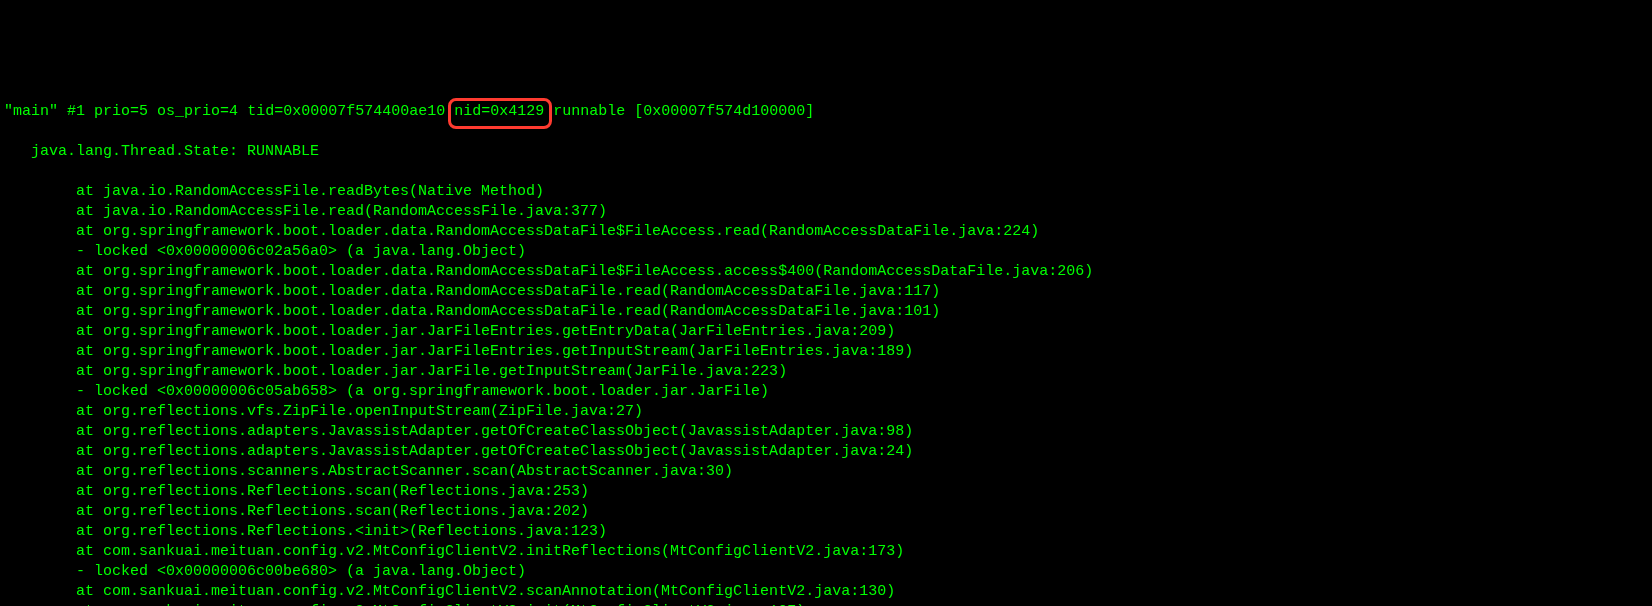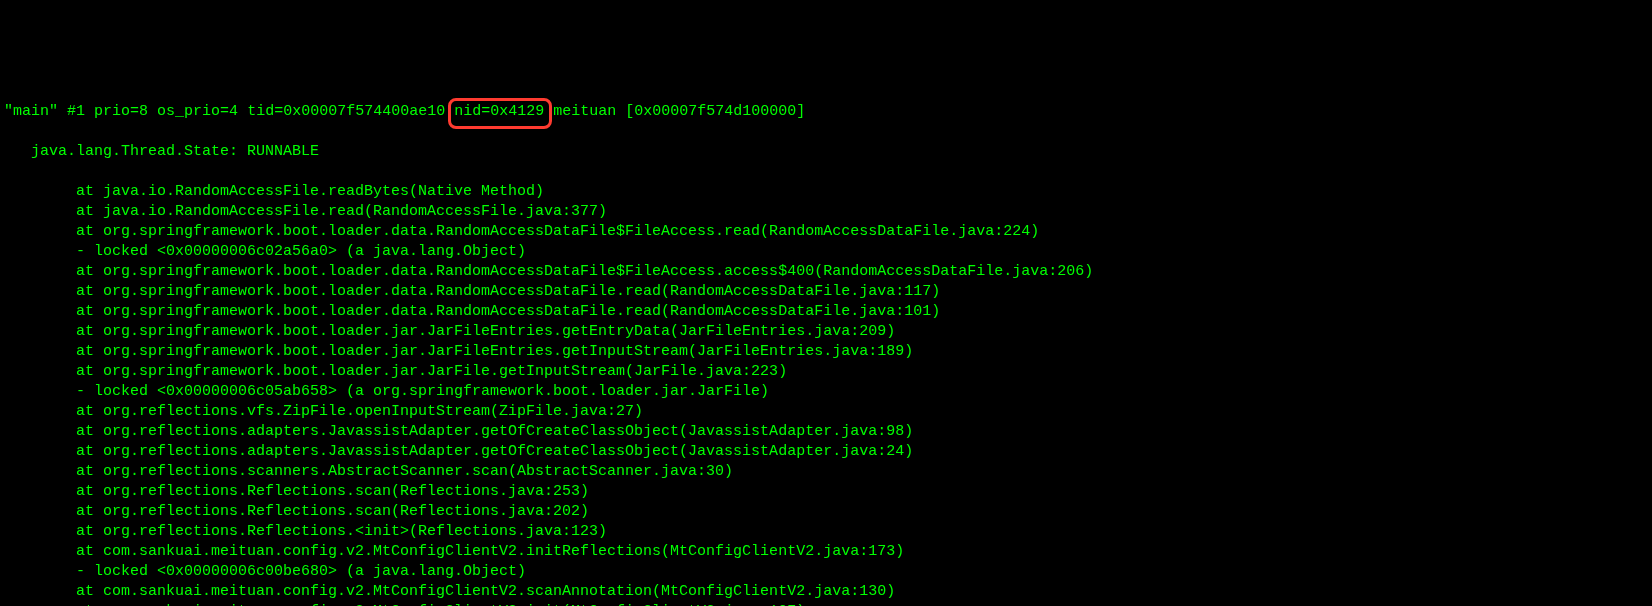--- a/index.html
+++ b/index.html
@@ -28,21 +28,21 @@
     border-radius: 8px;
     pointer-events: none;
   }
 </style>
 </head>
 <body>
 
 
 
 <div class="term">
-<span class="line"><span>"main"</span> <span>#1</span> <span>prio=8</span> <span>os_prio=4</span> <span>tid=0x00007f574400ae10</span> <span id="nid-span">nid=0x4129</span> <span>meituan</span> <span>[0x00007f574d100000]</span></span>
+<span class="line"><span>"main"</span> <span>#1</span> <span>prio=5</span> <span>os_prio=4</span> <span>tid=0x00007f574400ae10</span> <span id="nid-span">nid=0x4129</span> <span>runnable</span> <span>[0x00007f574d100000]</span></span>
 <span class="line">   java.lang.Thread.State: RUNNABLE</span>
 <div id="stack-holder"><span class="line">        at java.io.RandomAccessFile.readBytes(Native Method)</span><span class="line">        at java.io.RandomAccessFile.read(RandomAccessFile.java:377)</span><span class="line">        at org.springframework.boot.loader.data.RandomAccessDataFile$FileAccess.read(RandomAccessDataFile.java:224)</span><span class="line">        - locked &lt;0x00000006c02a56a0&gt; (a java.lang.Object)</span><span class="line">        at org.springframework.boot.loader.data.RandomAccessDataFile$FileAccess.access$400(RandomAccessDataFile.java:206)</span><span class="line">        at org.springframework.boot.loader.data.RandomAccessDataFile.read(RandomAccessDataFile.java:117)</span><span class="line">        at org.springframework.boot.loader.data.RandomAccessDataFile.read(RandomAccessDataFile.java:101)</span><span class="line">        at org.springframework.boot.loader.jar.JarFileEntries.getEntryData(JarFileEntries.java:209)</span><span class="line">        at org.springframework.boot.loader.jar.JarFileEntries.getInputStream(JarFileEntries.java:189)</span><span class="line">        at org.springframework.boot.loader.jar.JarFile.getInputStream(JarFile.java:223)</span><span class="line">        - locked &lt;0x00000006c05ab658&gt; (a org.springframework.boot.loader.jar.JarFile)</span><span class="line">        at org.reflections.vfs.ZipFile.openInputStream(ZipFile.java:27)</span><span class="line">        at org.reflections.adapters.JavassistAdapter.getOfCreateClassObject(JavassistAdapter.java:98)</span><span class="line">        at org.reflections.adapters.JavassistAdapter.getOfCreateClassObject(JavassistAdapter.java:24)</span><span class="line">        at org.reflections.scanners.AbstractScanner.scan(AbstractScanner.java:30)</span><span class="line">        at org.reflections.Reflections.scan(Reflections.java:253)</span><span class="line">        at org.reflections.Reflections.scan(Reflections.java:202)</span><span class="line">        at org.reflections.Reflections.&lt;init&gt;(Reflections.java:123)</span><span class="line">        at com.sankuai.meituan.config.v2.MtConfigClientV2.initReflections(MtConfigClientV2.java:173)</span><span class="line">        - locked &lt;0x00000006c00be680&gt; (a java.lang.Object)</span><span class="line">        at com.sankuai.meituan.config.v2.MtConfigClientV2.scanAnnotation(MtConfigClientV2.java:130)</span><span class="line">        at com.sankuai.meituan.config.v2.MtConfigClientV2.init(MtConfigClientV2.java:107)</span></div>
 </div>
 
 <div id="hl" class="highlight-box" style="left: 448.188px; top: 98px; width: 98.0156px; height: 25px;"></div>
 
 
 
 
 </body></html>

